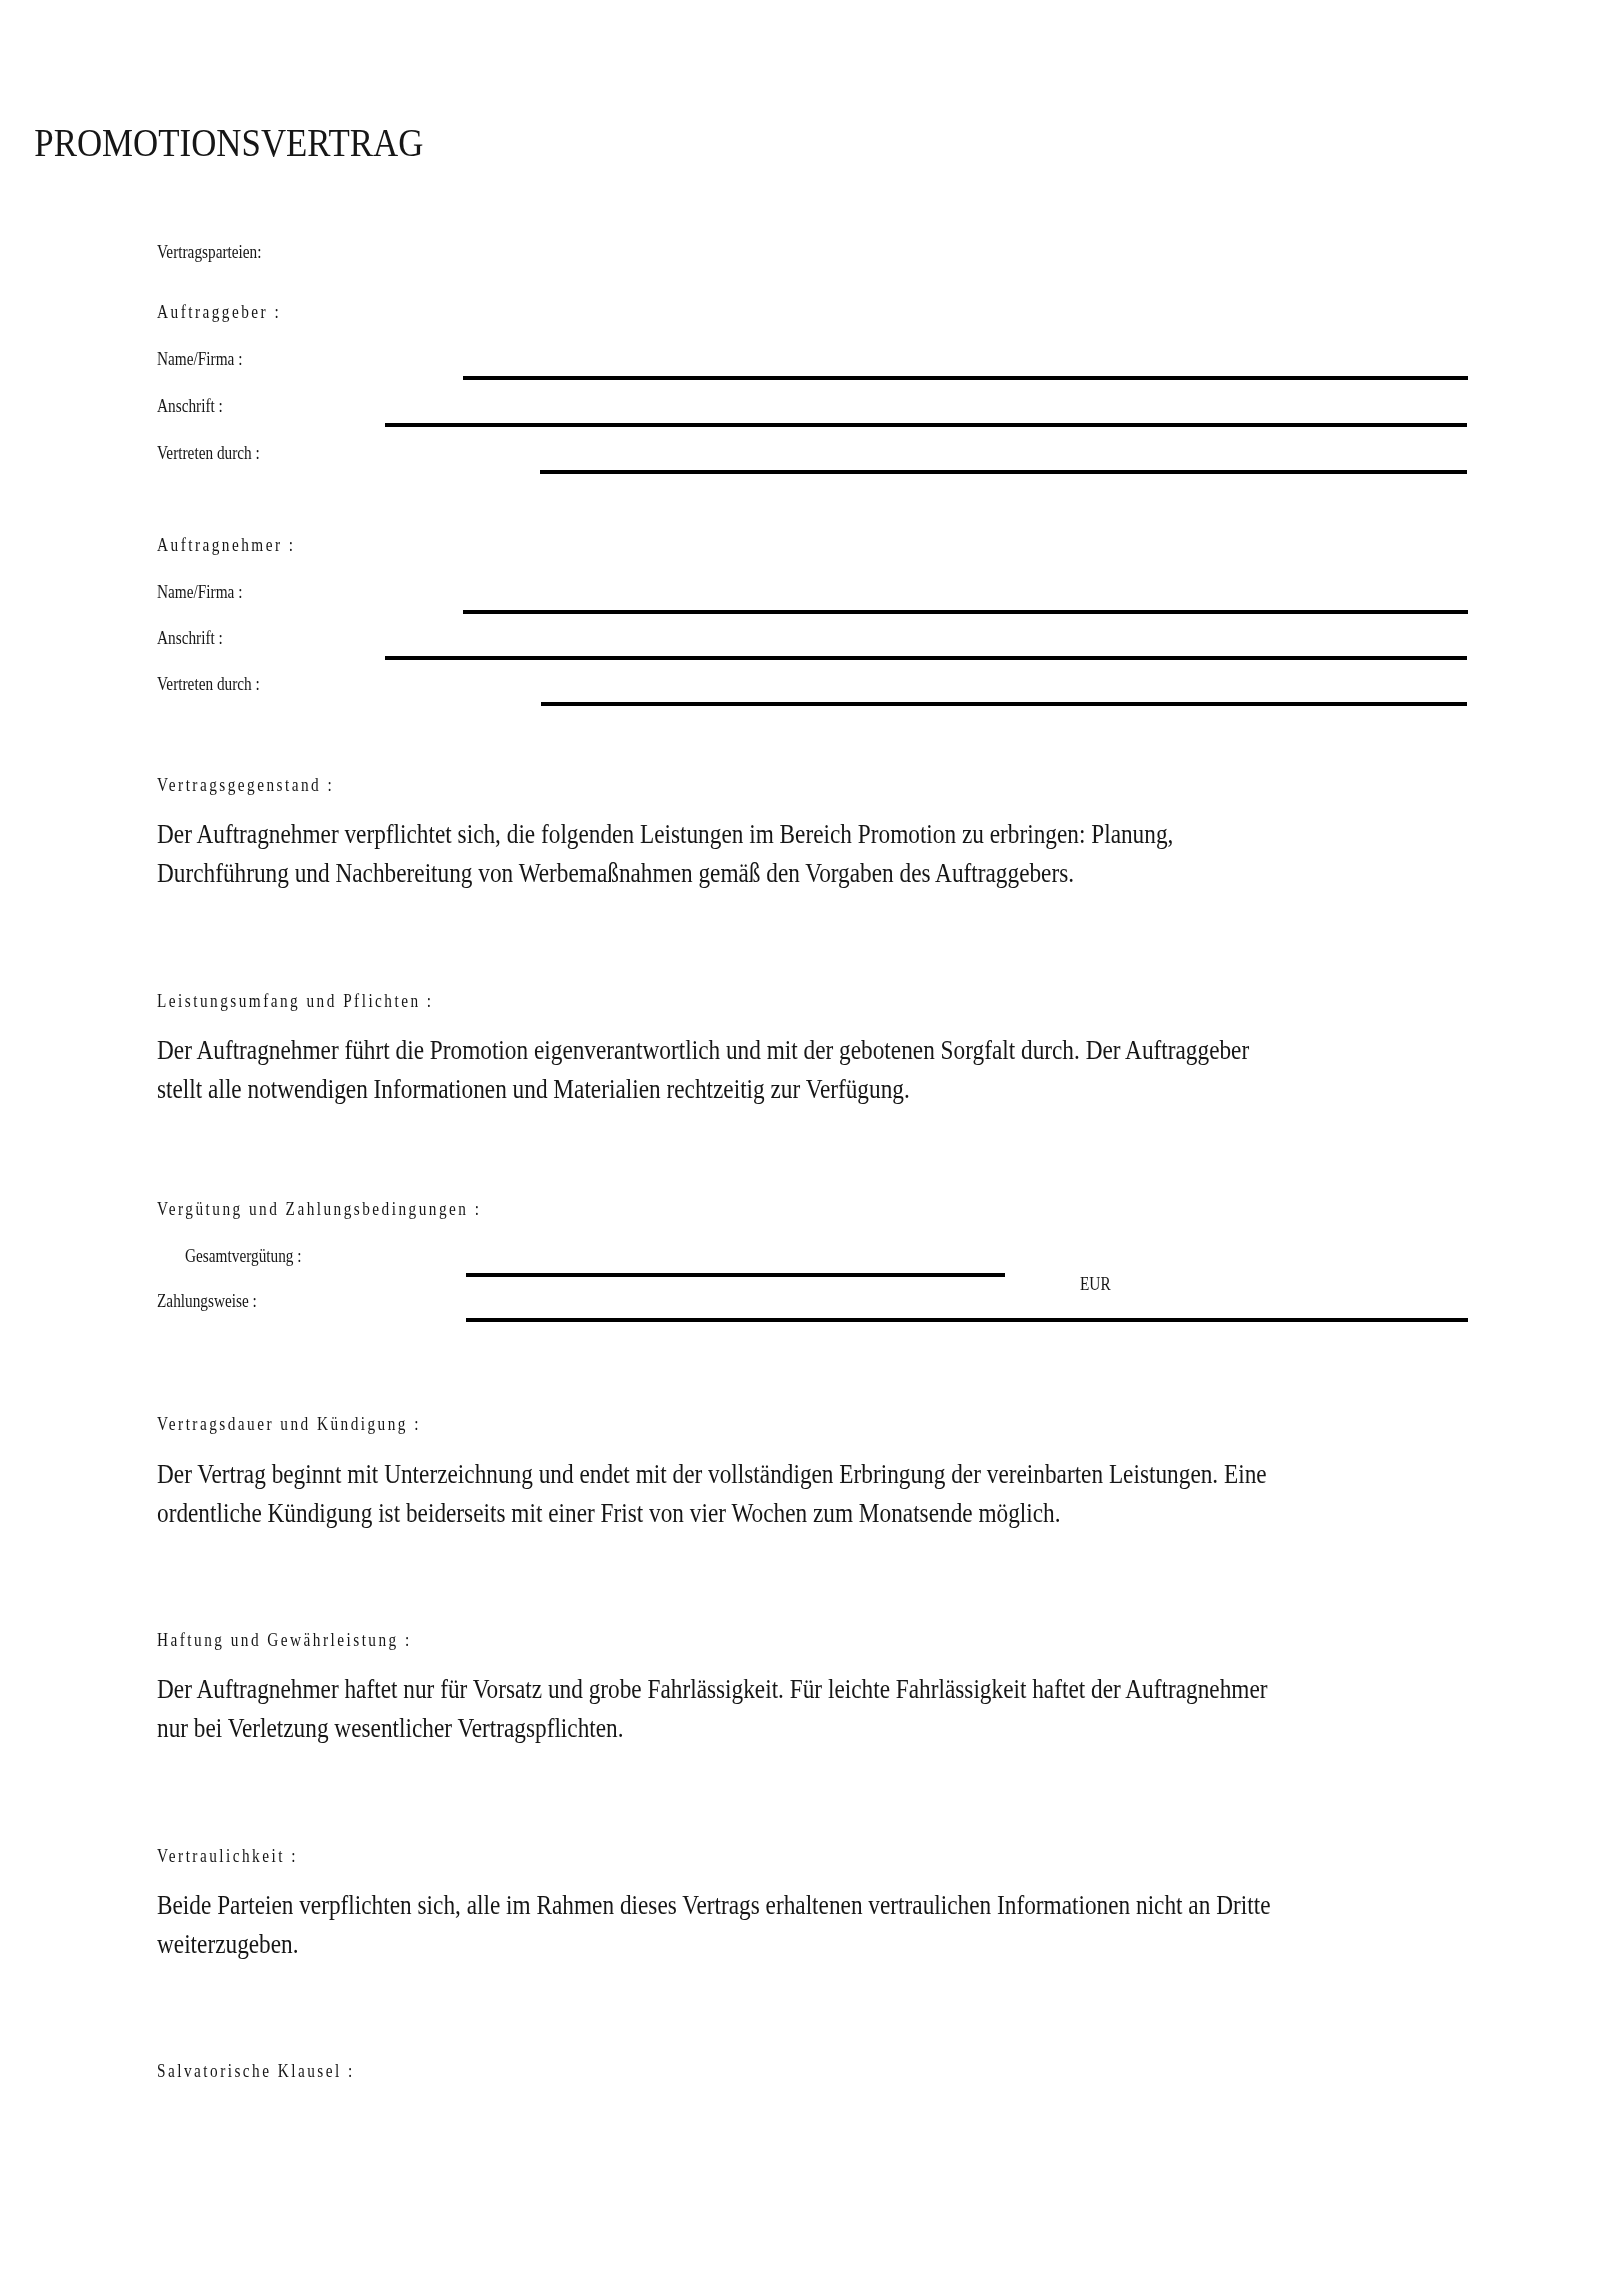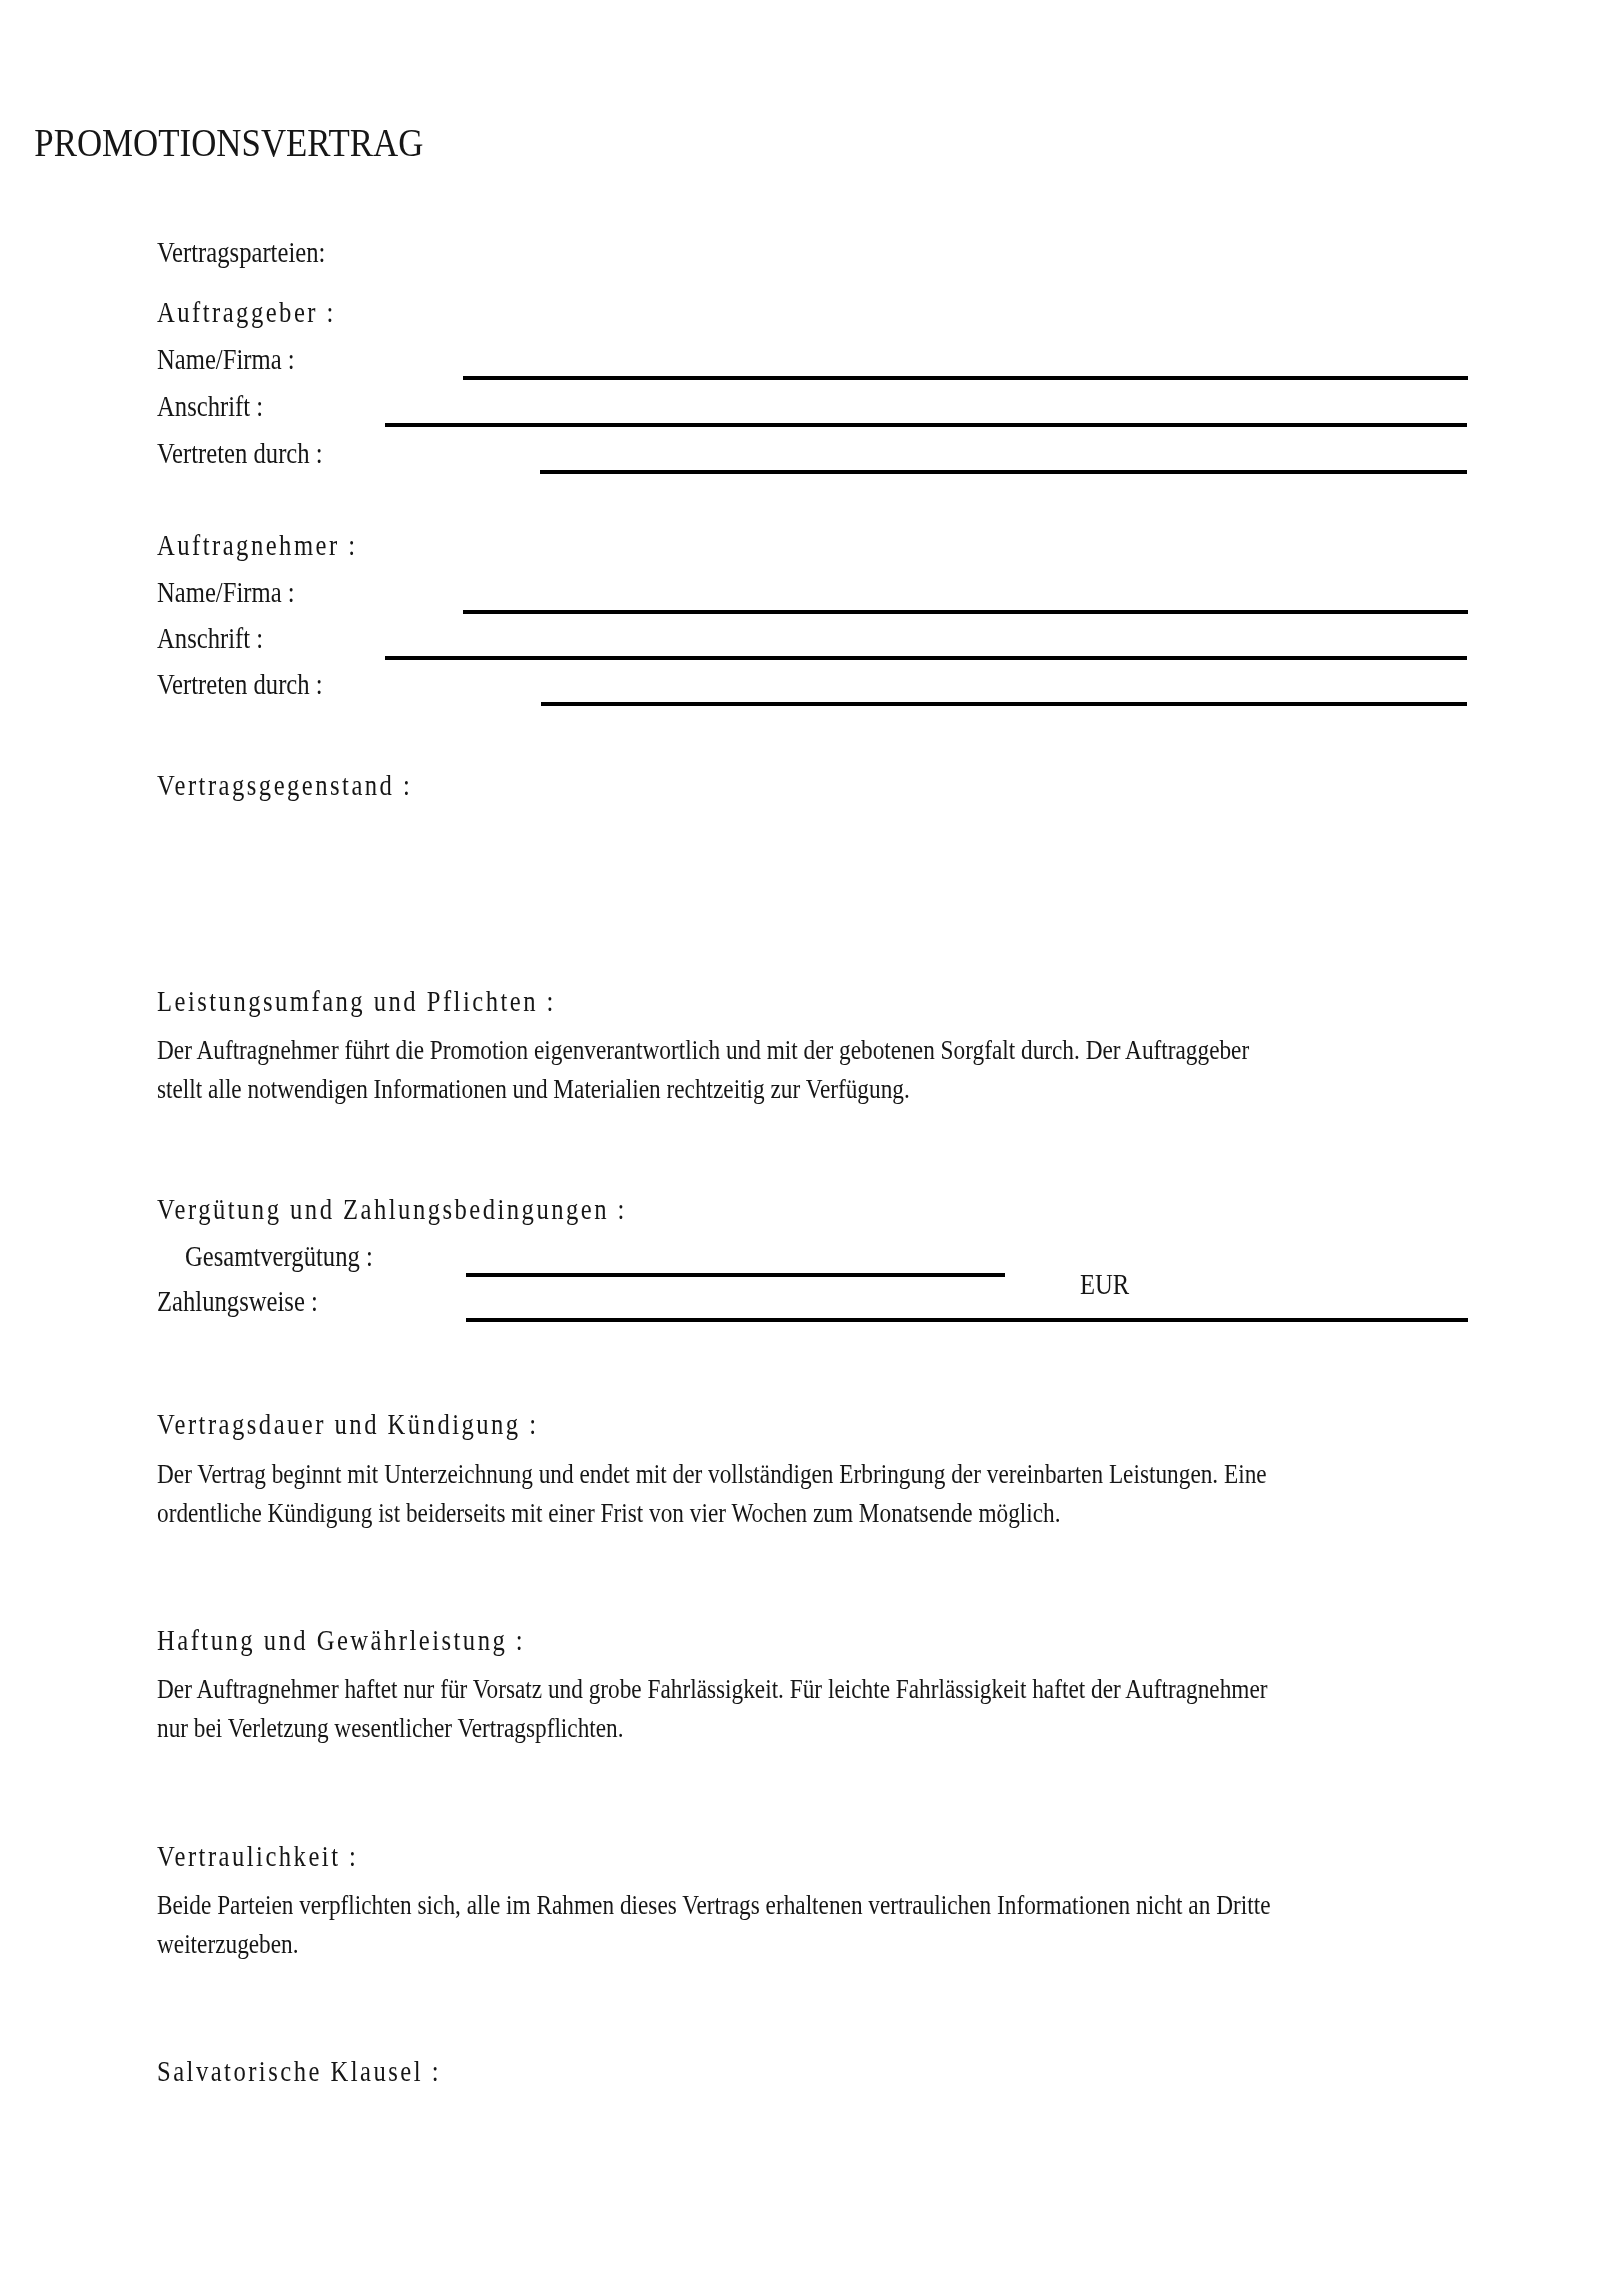--- a/index.html
+++ b/index.html
@@ -11,21 +11,21 @@
     position: relative;
     width: 1621px;
     height: 2293px;
     background: #ffffff;
     font-family: "Liberation Serif", "DejaVu Serif", serif;
     color: #161616;
     overflow: hidden;
   }
   .txt {
     position: absolute;
-    font-size: 29px;
+    font-size: 18px;
     line-height: 33px;
     white-space: nowrap;
   }
   .scale {
     display: inline-block;
     transform: scaleX(0.85);
     transform-origin: 0 50%;
   }
   .title {
     position: absolute;
@@ -122,20 +122,24 @@
     <span class="scale">Vertreten durch :</span>
   </div>
   <div class="fvalue" style="left:549px; top:668px;">
     <span class="scale"></span>
   </div>
   <div class="fline" style="left:541px; top:702px; width:926px;"></div>
 
   <div class="txt" style="left:157px; top:769px;">
     <span class="scale sp">Vertragsgegenstand :</span>
   </div>
+  <div class="para" style="top:815px;">
+    <div class="pline"><span class="scale">Der Auftragnehmer verpflichtet sich, die folgenden Leistungen im Bereich Promotion zu erbringen: Planung,</span></div>
+    <div class="pline"><span class="scale">Durchführung und Nachbereitung von Werbemaßnahmen gemäß den Vorgaben des Auftraggebers.</span></div>
+  </div>
 
   <div class="txt" style="left:157px; top:985px;">
     <span class="scale sp">Leistungsumfang und Pflichten :</span>
   </div>
   <div class="para" style="top:1031px;">
     <div class="pline"><span class="scale">Der Auftragnehmer führt die Promotion eigenverantwortlich und mit der gebotenen Sorgfalt durch. Der Auftraggeber</span></div>
     <div class="pline"><span class="scale">stellt alle notwendigen Informationen und Materialien rechtzeitig zur Verfügung.</span></div>
   </div>
 
   <div class="txt" style="left:157px; top:1193px;">

